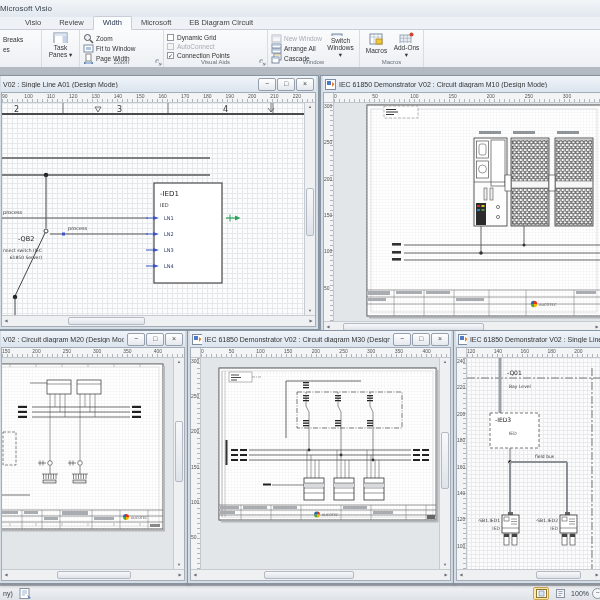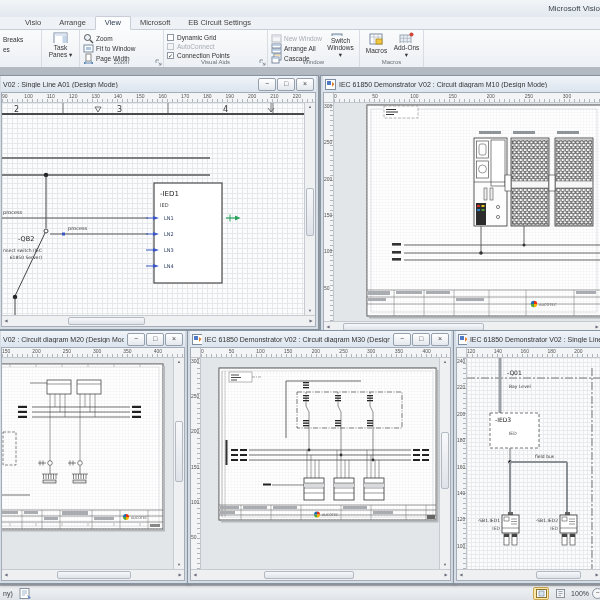--- a/index.html
+++ b/index.html
@@ -1,21 +1,21 @@
 <!DOCTYPE html>
 <html><head>
 <meta charset="utf-8">
 <style>
   html,body{margin:0;padding:0;width:600px;height:600px;overflow:hidden;
     font-family:"Liberation Sans","DejaVu Sans",sans-serif;background:#b4bac2;}
   svg text{font-family:"DejaVu Sans","Liberation Sans",sans-serif;}
   
   #titlebar{position:absolute;left:0;top:0;width:600px;height:17px;
     background:linear-gradient(#f2f5f8,#e2e8ef);border-bottom:1px solid #d4dae1;
-    text-align:right;font-size:8px;color:#3d4752;line-height:17px;}
+    text-align:left;font-size:8px;color:#3d4752;line-height:17px;}
   #tabrow{position:absolute;left:0;top:17px;width:600px;height:13px;
     background:#eef1f5;border-bottom:1px solid #c9ced6;font-size:7.5px;color:#444;
     display:flex;align-items:flex-end;padding-left:16px;box-sizing:border-box;}
   .tab{padding:1px 9px 1px 9px;line-height:10px;}
   .tab.active{background:#fbfcfd;border:1px solid #c9ced6;border-bottom:1px solid #fbfcfd;
     border-radius:2px 2px 0 0;margin-bottom:-1px;color:#2b3c52;}
   #ribbon{position:absolute;left:0;top:30px;width:600px;height:37px;
     background:linear-gradient(#fafbfc,#edf0f4);border-bottom:1px solid #c3c9d1;
     display:flex;font-size:6.5px;color:#333;}
   .group{position:relative;border-right:1px solid #d8dde3;padding:2px 3px 9px 3px;box-sizing:border-box;display:flex;gap:3px;}
@@ -82,24 +82,24 @@
 </style>
 </head>
 <body>
 
 <div id="titlebar">
   <span>Microsoft Visio</span>
 </div>
 
 <div id="tabrow">
   <span class="tab">Visio</span>
-  <span class="tab">Arrange</span>
-  <span class="tab active">View</span>
+  <span class="tab">Review</span>
+  <span class="tab active">Width</span>
   <span class="tab">Microsoft</span>
-  <span class="tab">EB Circuit Settings</span>
+  <span class="tab">EB Diagram Circuit</span>
 </div>
 
 <div id="ribbon">
   <div class="group" style="width:42px">
     <div class="col" style="padding-top:3px">
       <div class="rbtn">
           <span>Breaks</span>
         </div>
       <div class="rbtn">
           <span>es</span>

